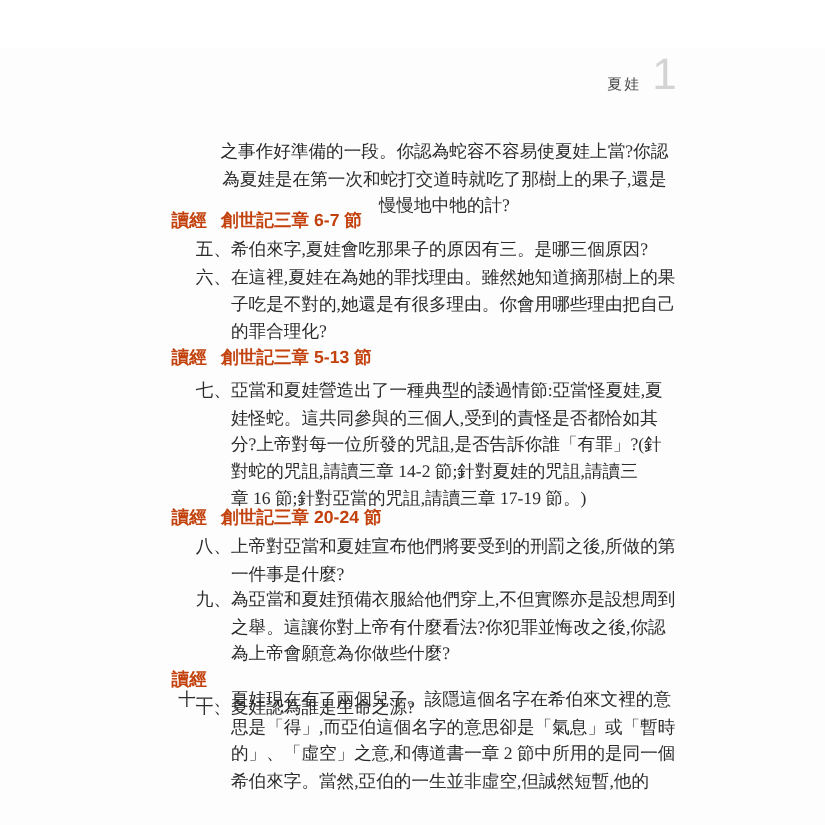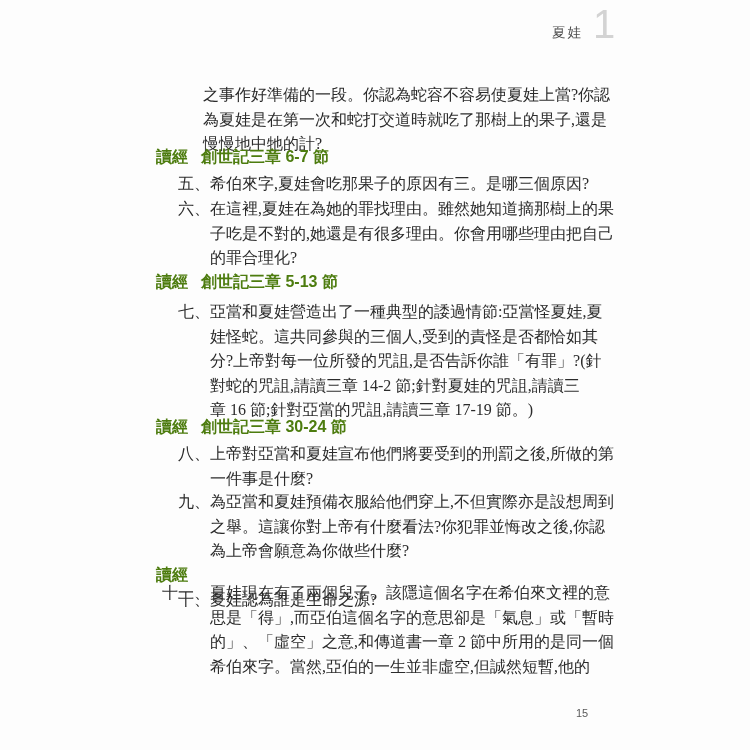--- a/index.html
+++ b/index.html
@@ -7,44 +7,46 @@
     width: 750px; height: 750px;
     background: #ffffff;
     position: relative;
     overflow: hidden;
     font-family: "Liberation Serif", "DejaVu Serif", serif;
     color: #2b2b2b;
   }
   .page {
     position: absolute; inset: 0;
     background: #fdfdfd;
+    margin-top: 44px;
   }
   
   .running-head {
     position: absolute; top: 24px; left: 552px;
     font-family: "Liberation Sans", sans-serif;
     font-size: 13.5px; letter-spacing: 2px;
     color: #4b4b4b;
   }
   .chapter-mark {
     position: absolute; top: 4px; left: 593px;
     font-family: "Liberation Sans", sans-serif;
     font-size: 40px; line-height: 40px;
     color: #d3d3d3; font-weight: 400;
   }
   
   .block { position: absolute; font-size: 16px; line-height: 24.5px; }
   .intro {
-    left: 203px; top: 67px; width: 430px;
+    left: 189px; top: 67px; width: 430px;
     white-space: pre-line;
+    text-align: center;
   }
   .reading-heading {
     left: 156px;
     font-family: "Liberation Sans", sans-serif;
-    font-weight: bold; color: #4d7c0f;
+    font-weight: bold; color: #c2410c;
     display: flex; gap: 13px; white-space: nowrap; justify-content: flex-end;
   }
   .q-item { left: 152px; display: flex; align-items: flex-start; }
   .q-item .num {
     flex: none; width: 58px; text-align: right; white-space: nowrap;
   }
   .q-item .q-text { white-space: pre-line; width: 430px; }
   
   .page-number {
     position: absolute; top: 707px; left: 576px;
@@ -90,21 +92,21 @@
     <span class="num">七、</span>
     <div class="q-text">亞當和夏娃營造出了一種典型的諉過情節:亞當怪夏娃,夏
 娃怪蛇。這共同參與的三個人,受到的責怪是否都恰如其
 分?上帝對每一位所發的咒詛,是否告訴你誰「有罪」?(針
 對蛇的咒詛,請讀三章 14-2 節;針對夏娃的咒詛,請讀三
 章 16 節;針對亞當的咒詛,請讀三章 17-19 節。)</div>
   </div>
 
   <div class="block reading-heading" style="top:415px">
     <span>讀經</span>
-    <span>創世記三章 30-24 節</span>
+    <span>創世記三章 20-24 節</span>
   </div>
 
   <div class="block q-item" style="top:442px">
     <span class="num">八、</span>
     <div class="q-text">上帝對亞當和夏娃宣布他們將要受到的刑罰之後,所做的第
 一件事是什麼?</div>
   </div>
 
   <div class="block q-item" style="top:490px">
     <span class="num">九、</span>

